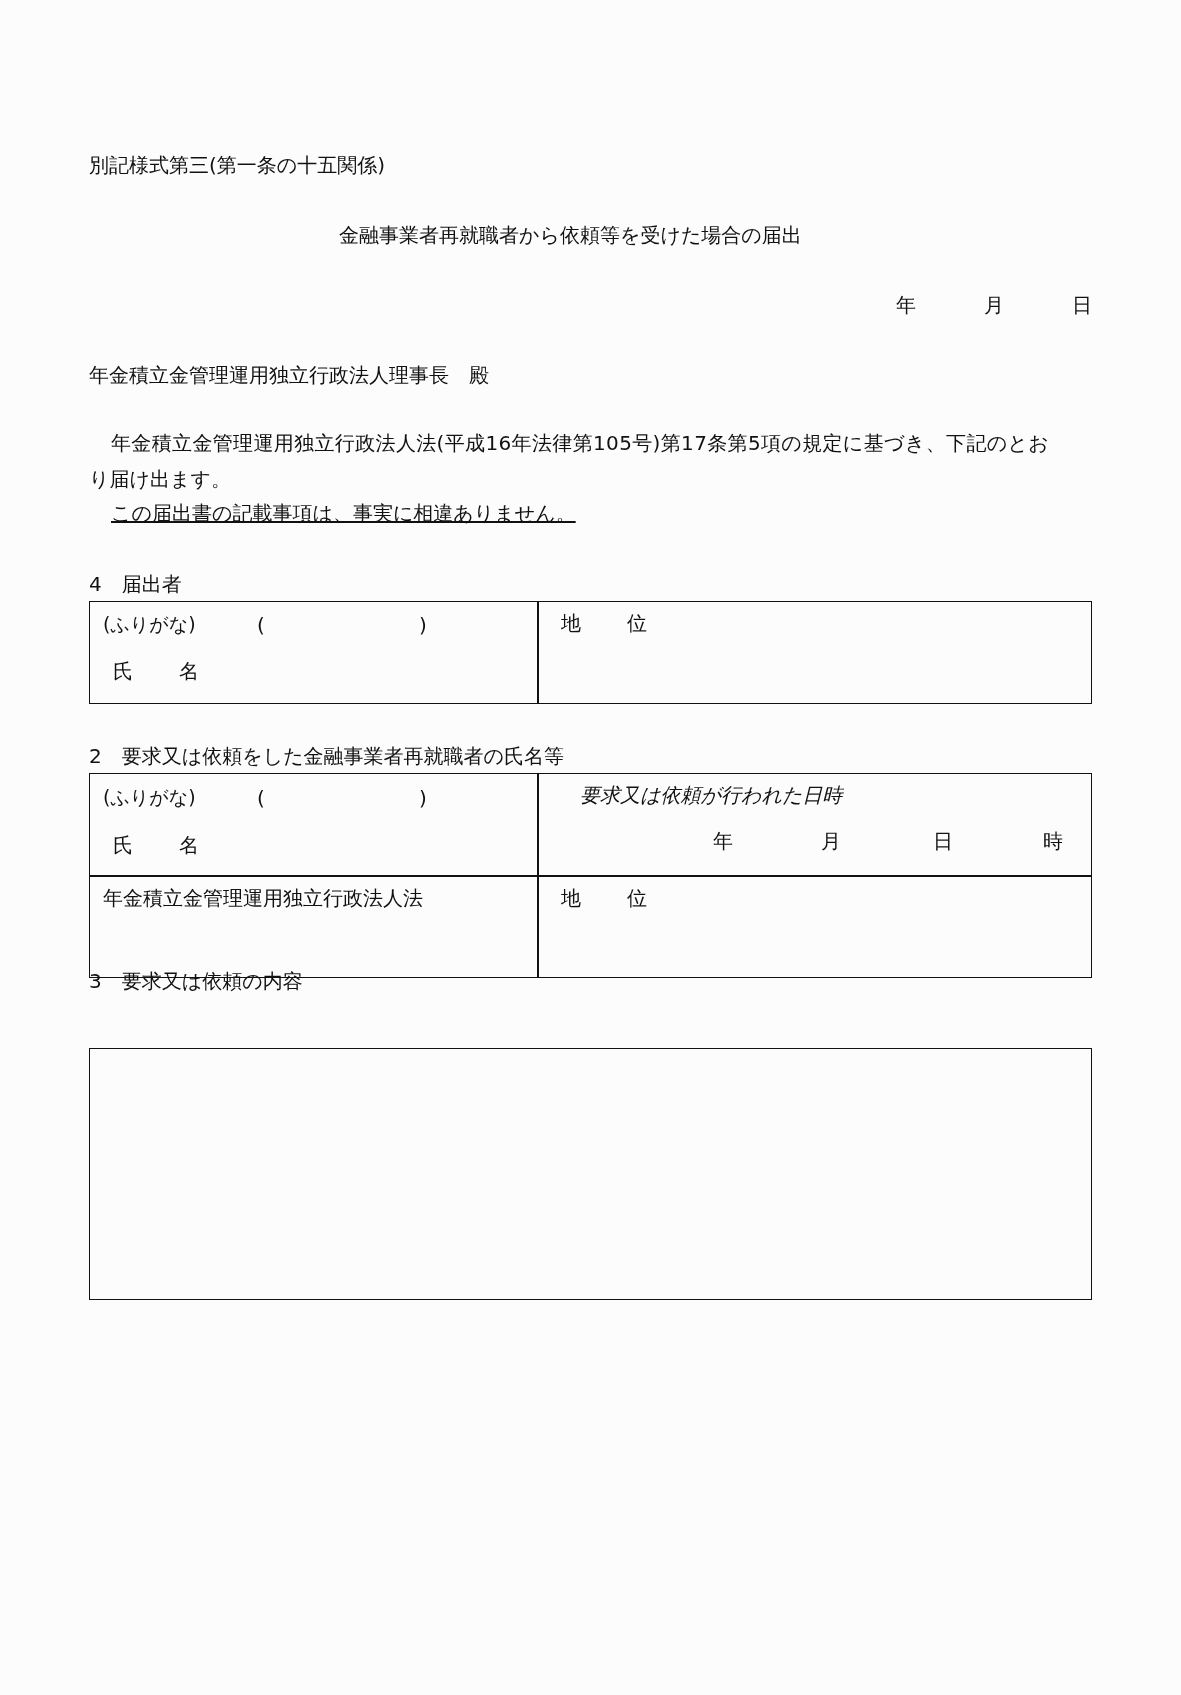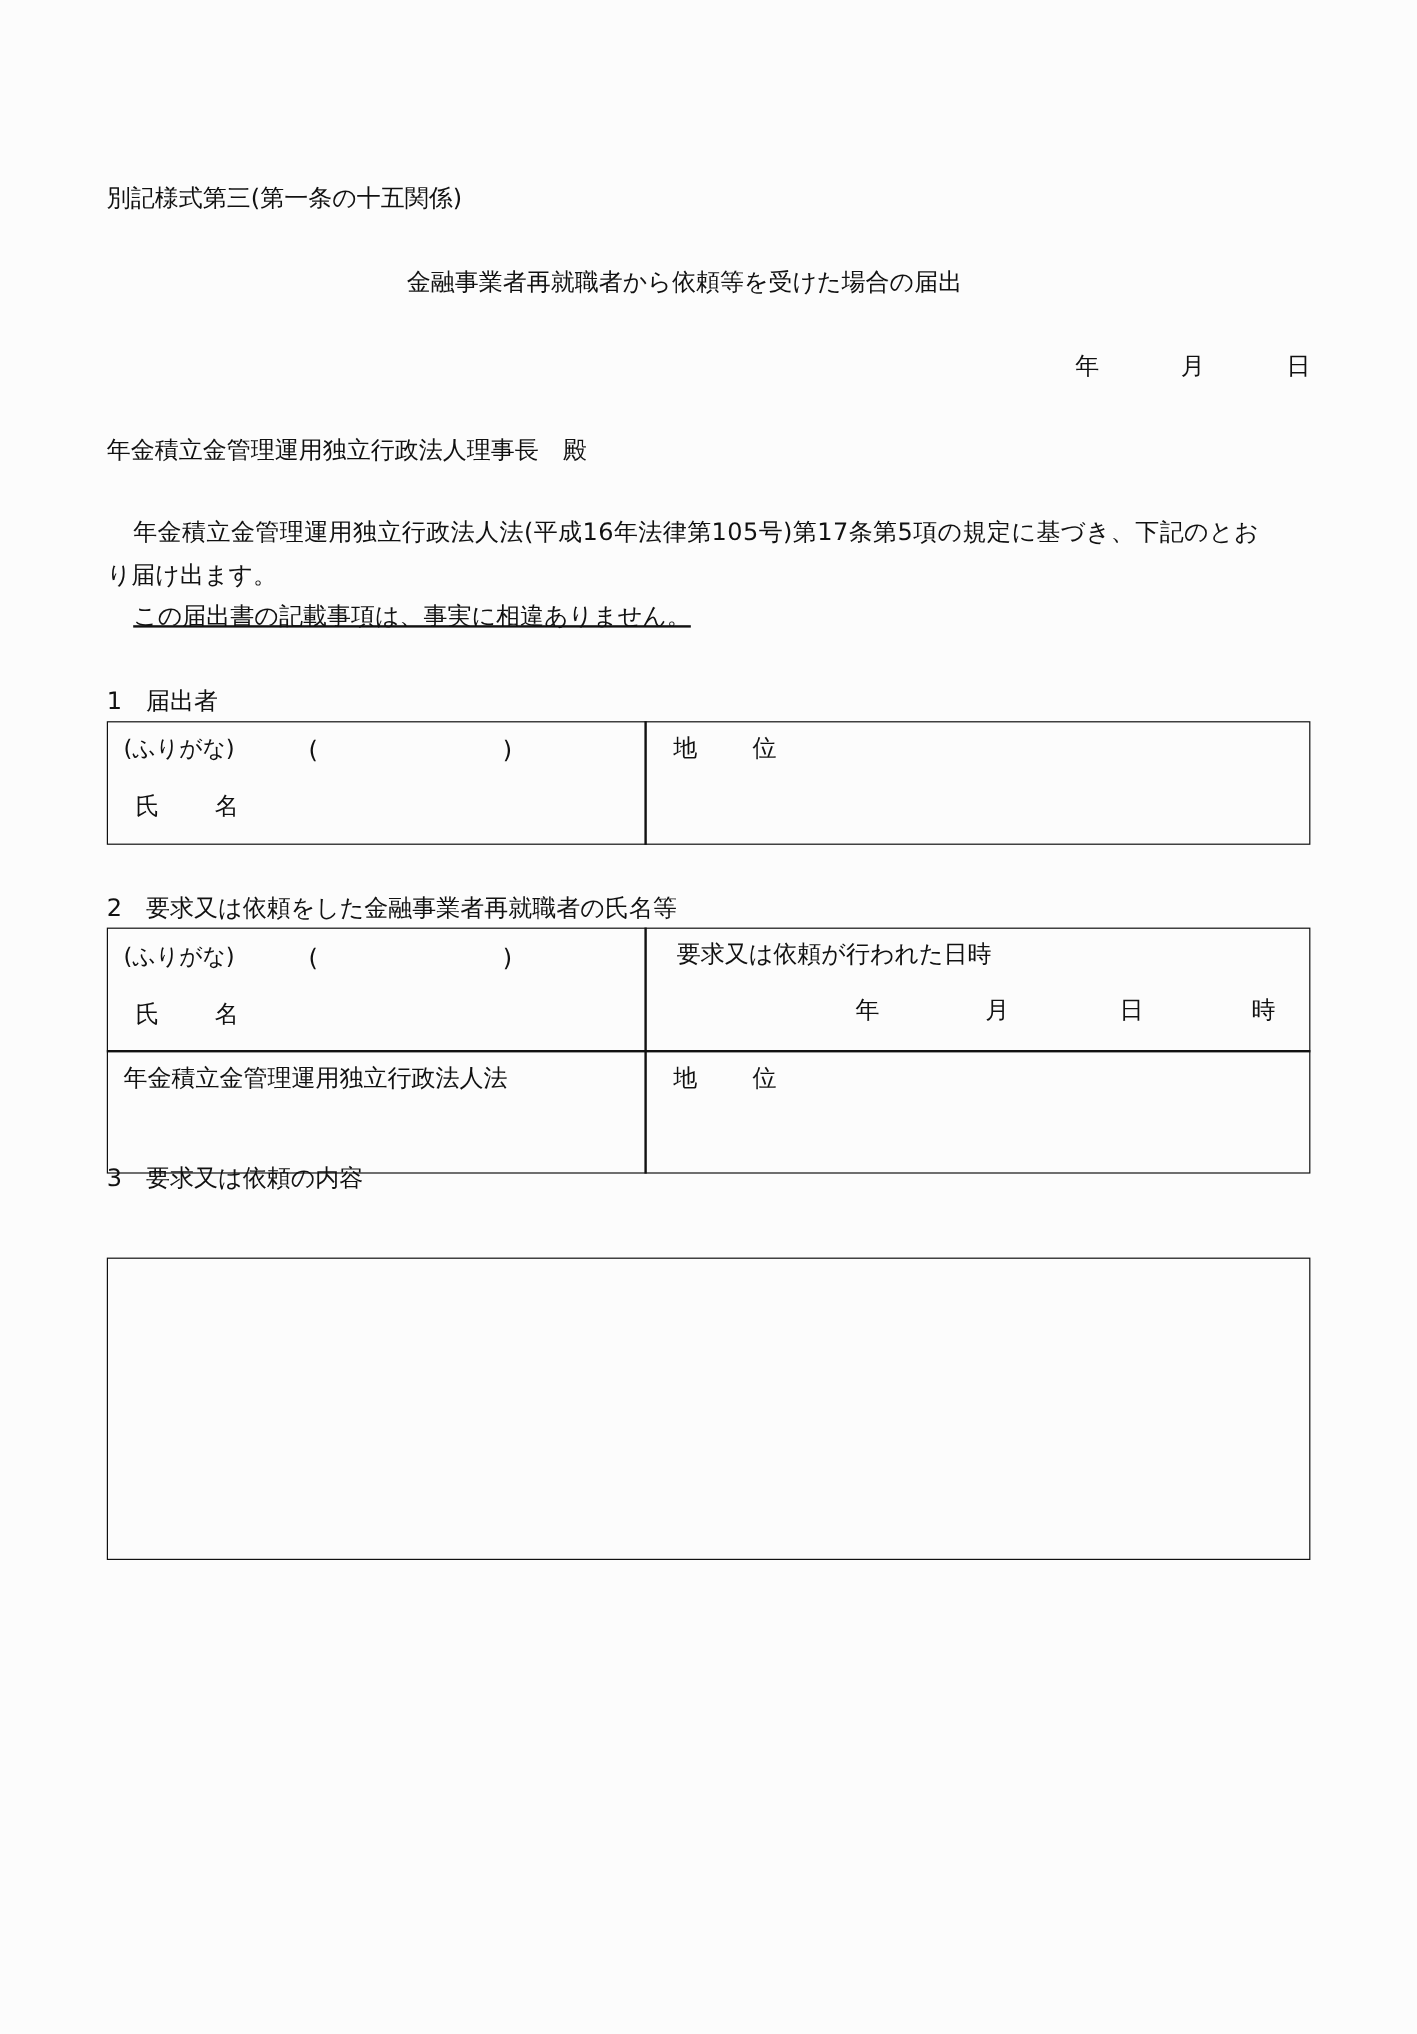--- a/index.html
+++ b/index.html
@@ -20,27 +20,27 @@
 </head>
 <body>
 
 <div class="abs" style="left:89px; top:155px;">別記様式第三(第一条の十五関係)</div>
 <div class="abs" style="left:339px; top:225px;">金融事業者再就職者から依頼等を受けた場合の届出</div>
 
 <div class="abs" style="left:896px; top:295px;">年</div>
 <div class="abs" style="left:984px; top:295px;">月</div>
 <div class="abs" style="left:1072px; top:295px;">日</div>
 
-<div class="abs" style="left:89px; top:365px;">年金積立金管理運用独立行政法人理事長　殿</div>
+<div class="abs" style="left:89px; top:365px;font-family:Liberation Serif, serif;">年金積立金管理運用独立行政法人理事長　殿</div>
 
 <div class="abs" style="left:111px; top:433px; letter-spacing:0.35px;">年金積立金管理運用独立行政法人法(平成16年法律第105号)第17条第5項の規定に基づき、下記のとお</div>
 <div class="abs" style="left:89px; top:469px;">り届け出ます。</div>
 <div class="abs" style="left:111px; top:503px;text-decoration:underline;">この届出書の記載事項は、事実に相違ありません。</div>
 
-<div class="abs" style="left:89px; top:574px;">1　届出者</div>
+<div class="abs" style="left:89px; top:574px;">4　届出者</div>
 <div class="box" style="left:89px; top:601px; width:1003px; height:103px;"></div>
 <div class="vline" style="left:537px; top:601px; height:103px;"></div>
 
 <div class="abs" style="left:103px; top:615px; font-size:19px;">(ふりがな)</div>
 <div class="abs" style="left:257px; top:615px;">(</div>
 <div class="abs" style="left:419px; top:615px;">)</div>
 <div class="abs" style="left:113px; top:661px;">氏</div>
 <div class="abs" style="left:179px; top:661px;">名</div>
 <div class="abs" style="left:561px; top:613px;">地</div>
 <div class="abs" style="left:627px; top:613px;">位</div>
@@ -49,21 +49,21 @@
 <div class="box" style="left:89px; top:773px; width:1003px; height:205px;"></div>
 <div class="vline" style="left:537px; top:773px; height:205px;"></div>
 <div class="hline" style="left:89px; top:875px; width:1003px;"></div>
 
 <div class="abs" style="left:103px; top:788px; font-size:19px;">(ふりがな)</div>
 <div class="abs" style="left:257px; top:788px;">(</div>
 <div class="abs" style="left:419px; top:788px;">)</div>
 <div class="abs" style="left:113px; top:835px;">氏</div>
 <div class="abs" style="left:179px; top:835px;">名</div>
 
-<div class="abs" style="left:564px; top:785px;">要求又は依頼が行われた日時</div>
+<div class="abs" style="left:580px; top:785px;font-style:italic;">要求又は依頼が行われた日時</div>
 <div class="abs" style="left:713px; top:831px;">年</div>
 <div class="abs" style="left:821px; top:831px;">月</div>
 <div class="abs" style="left:933px; top:831px;">日</div>
 <div class="abs" style="left:1043px; top:831px;">時</div>
 
 <div class="abs" style="left:103px; top:888px;">年金積立金管理運用独立行政法人法</div>
 <div class="abs" style="left:561px; top:888px;">地</div>
 <div class="abs" style="left:627px; top:888px;">位</div>
 
 <div class="abs" style="left:89px; top:971px;">3　要求又は依頼の内容</div>

